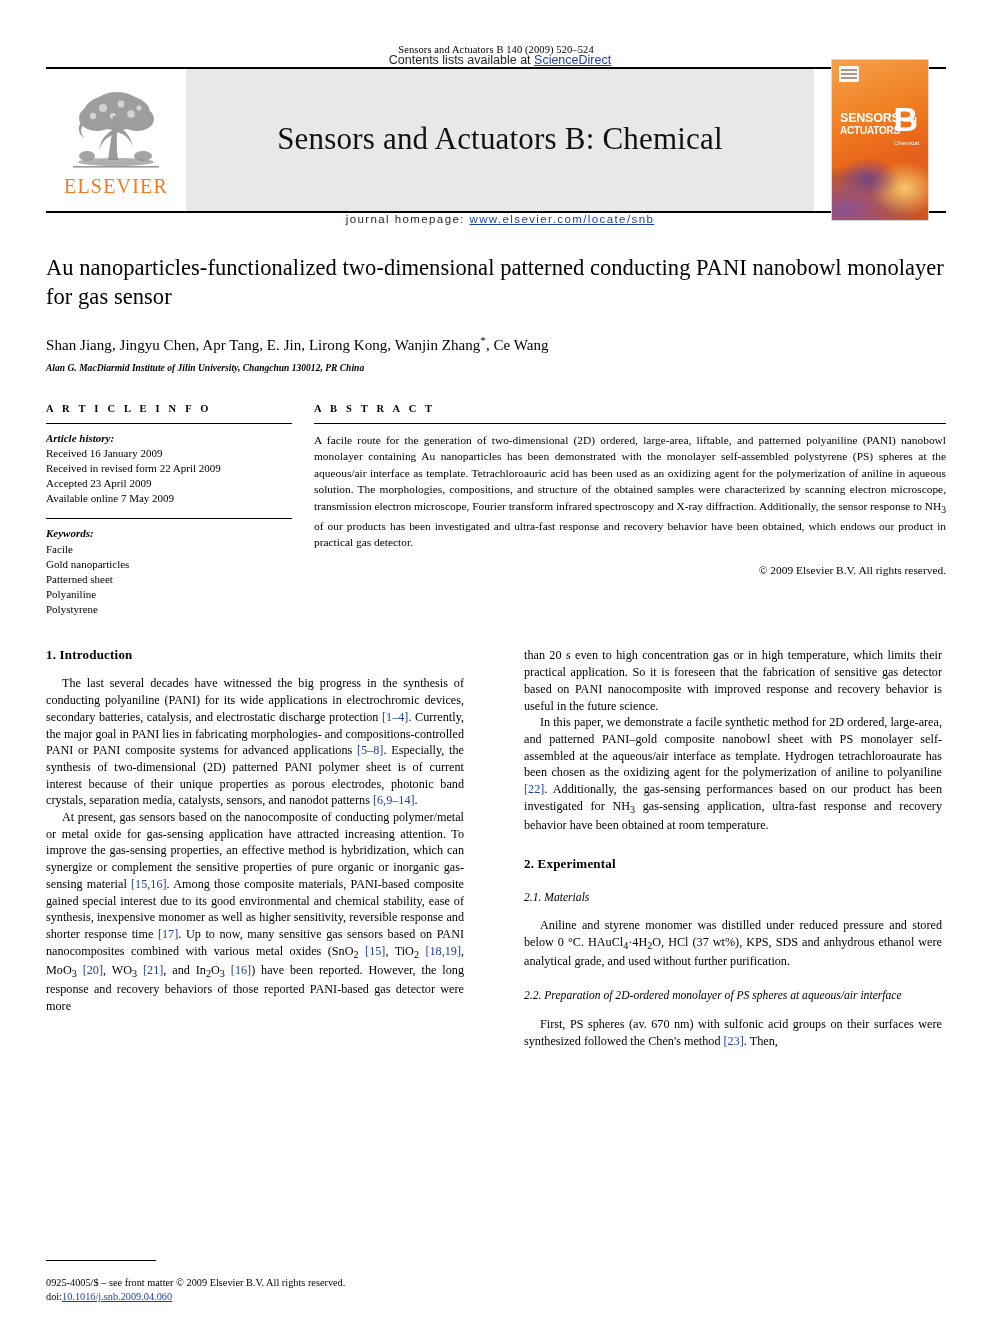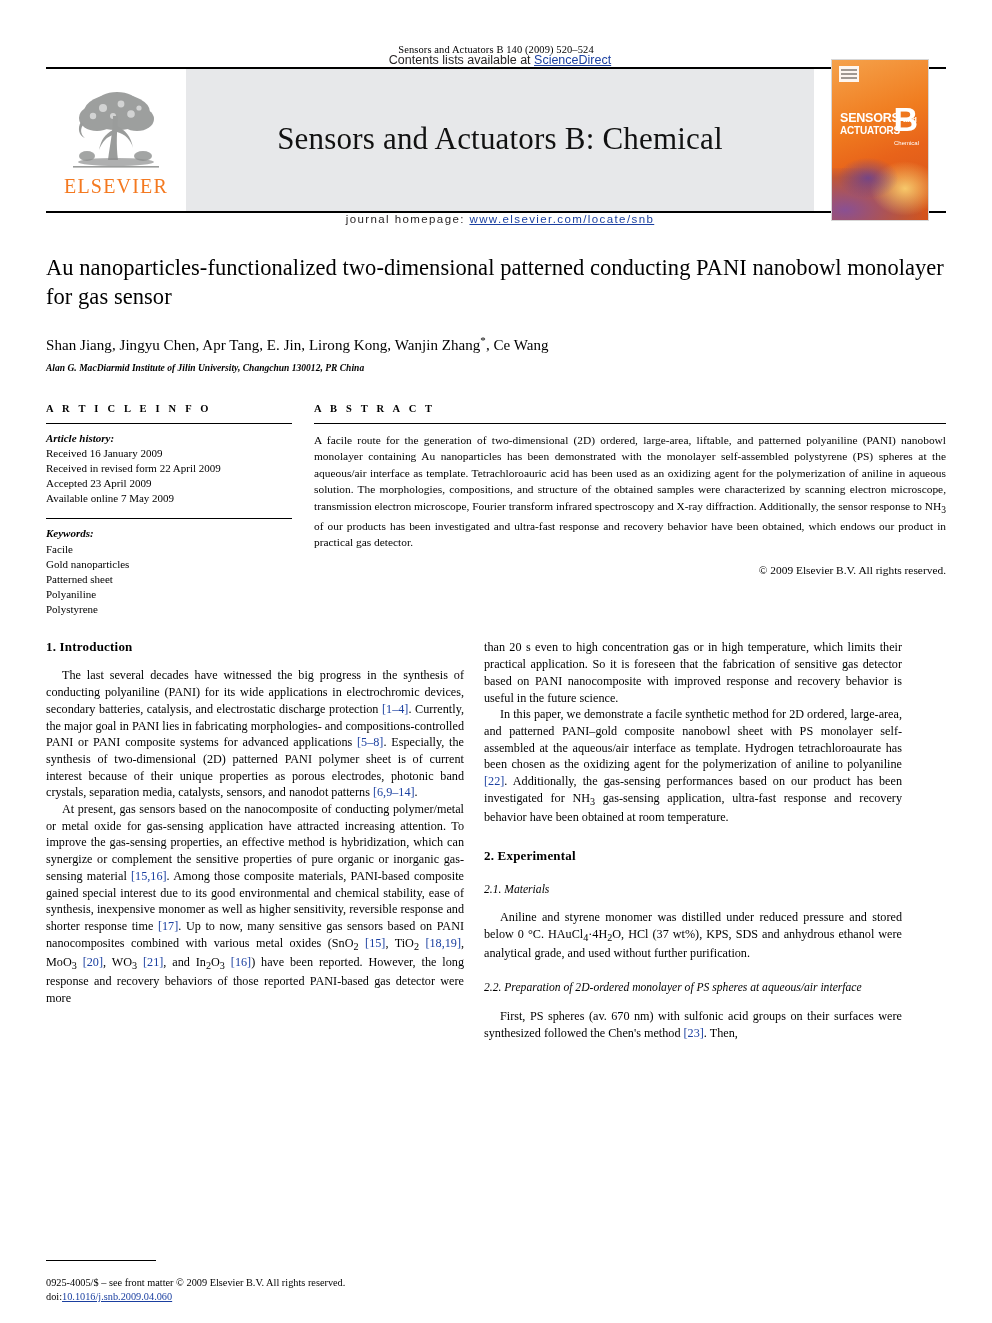--- a/index.html
+++ b/index.html
@@ -191,22 +191,22 @@
   .copyright {
     text-align: right;
     font-size: 11.4px;
     font-weight: normal;
     margin-top: 13px;
   }
 
   
   .body-cols {
     display: flex;
-    gap: 20px;
-    margin-top: 22px;
+    gap: 60px;
+    margin-top: 30px;
   }
   .bcol { width: 418px; flex: 0 0 418px; }
   h2.head {
     font-size: 13px;
     font-weight: bold;
     margin: 0 0 12px 0;
     letter-spacing: 0.2px;
   }
   h3.subhead {
     font-size: 11.6px;

